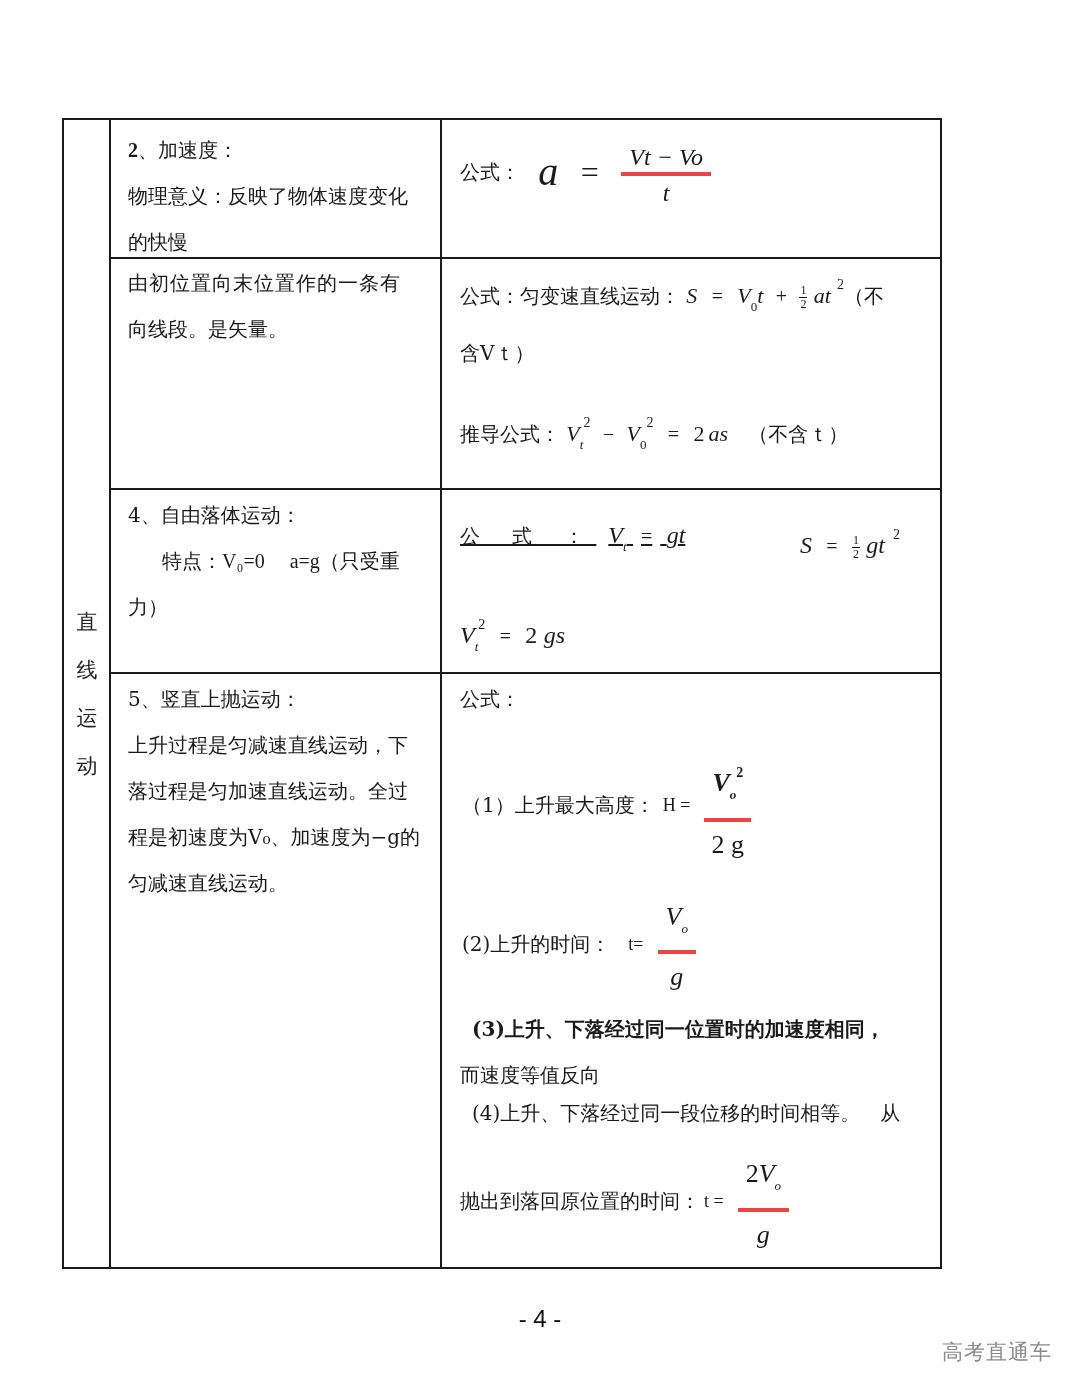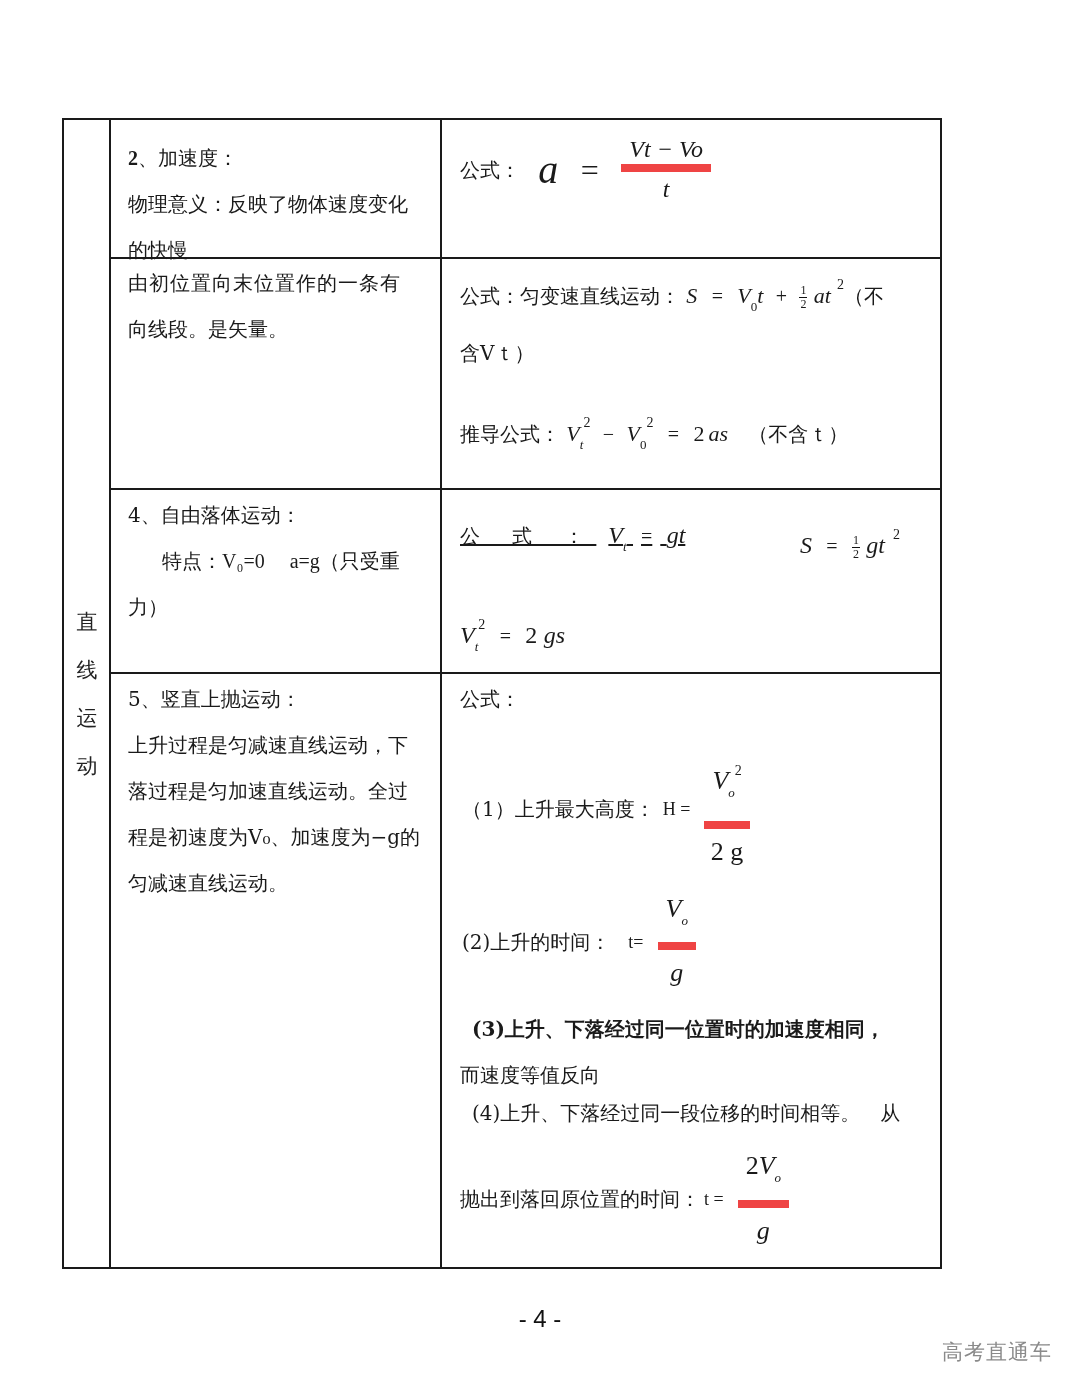--- a/index.html
+++ b/index.html
@@ -12,21 +12,21 @@
   .cat { position: absolute; left: 0; width: 46px; top: 0; bottom: 0; display: flex;
          flex-direction: column; align-items: center; justify-content: center; }
   .cat span { font-size: 21px; line-height: 48px; color: #222; }
   .cell { position: absolute; box-sizing: border-box; font-size: 20px; line-height: 46px; color: #1a1a1a; }
   .left { left: 48px; width: 330px; padding-left: 16px; padding-right: 10px; }
   .right { left: 380px; width: 496px; padding-left: 16px; padding-right: 8px; }
   .b { font-weight: bold; font-family: "Liberation Serif", serif; }
   .m { font-family: "Liberation Serif", serif; font-style: italic; }
   .mr { font-family: "Liberation Serif", serif; }
   .frac { display: inline-flex; flex-direction: column; align-items: center; vertical-align: middle; }
-  .frac .num { border-bottom: 8px solid #ef4444; padding: 0 4px; line-height: 30px; }
+  .frac .num { border-bottom: 4px solid #ef4444; padding: 0 4px; line-height: 30px; margin-top: 8px; }
   .frac .den { line-height: 34px; }
   .sub { font-size: 13px; vertical-align: -8px; font-style: italic; font-family: "Liberation Serif", serif; }
   .sup { font-size: 14px; vertical-align: 14px; font-family: "Liberation Serif", serif; font-style: normal; }
   .small-frac { display: inline-flex; flex-direction: column; align-items: center; vertical-align: middle;
                 font-size: 12px; line-height: 13px; font-style: normal; font-family: "Liberation Serif", serif; }
   .small-frac .n { border-bottom: 1px solid #111; padding: 0 1px; }
   .line { position: absolute; white-space: nowrap; }
   .footer-page { position: absolute; top: 1305px; left: 0; width: 1080px; text-align: center;
                  font-family: "Liberation Sans", sans-serif; font-size: 24px; color: #111; }
   .watermark { position: absolute; right: 28px; top: 1338px; font-family: "DejaVu Sans", sans-serif;
@@ -44,21 +44,21 @@
   <div class="hline" style="left:45px; right:0; top:368px;"></div>
   <div class="hline" style="left:45px; right:0; top:552px;"></div>
 
   <div class="cat">
     <span>直</span>
     <span>线</span>
     <span>运</span>
     <span>动</span>
   </div>
 
-  <div class="cell left" style="top:15px; height:132px;">
+  <div class="cell left" style="top:7px; height:132px;">
     <div><span class="b">2</span><span>、加速度：</span></div>
     <div>物理意义：反映了物体速度变化</div>
     <div>的快慢</div>
   </div>
   <div class="cell right" style="top:14px; height:120px;">
     <span style="vertical-align:middle;">公式：</span>
     <span class="m" style="font-size:40px; vertical-align:middle; margin-left:12px;">a</span>
     <span class="mr" style="font-size:32px; vertical-align:middle; margin:0 16px;">=</span>
     <span class="frac m" style="font-size:24px;">
       <span class="num" style="padding:0 6px; min-width:78px; text-align:center;">Vt − Vo</span>
@@ -131,21 +131,21 @@
     <div>程是初速度为V₀、加速度为−g的</div>
     <div>匀减速直线运动。</div>
   </div>
   <div class="cell right" style="top:556px; height:590px;">
     <div class="line" style="top:0px; left:16px;">公式：</div>
 
     <div class="line" style="top:66px; left:18px; display:flex; align-items:center;">
       <span>（1）上升最大高度：</span>
       <span class="mr" style="margin:0 14px 0 8px; font-size:18px;">H =</span>
       <span class="frac">
-        <span class="num" style="line-height:57px; padding:0 8px;"><span class="m" style="font-size:26px;">V</span><span class="sub">o</span><span class="sup">2</span></span>
+        <span class="num" style="line-height:46px; padding:0 8px;font-weight:bold;"><span class="m" style="font-size:26px;">V</span><span class="sub">o</span><span class="sup">2</span></span>
         <span class="den mr" style="font-size:26px; line-height:46px;"><span>2 g</span></span>
       </span>
     </div>
 
     <div class="line" style="top:212px; left:18px; display:flex; align-items:center;">
       <span>(2)上升的时间：</span>
       <span class="mr" style="margin:0 14px 0 18px; font-size:18px;">t=</span>
       <span class="frac">
         <span class="num" style="line-height:42px; padding:0 8px;"><span class="m" style="font-size:26px;">V</span><span class="sub">o</span></span>
         <span class="den m" style="font-size:26px; line-height:46px;">g</span>

